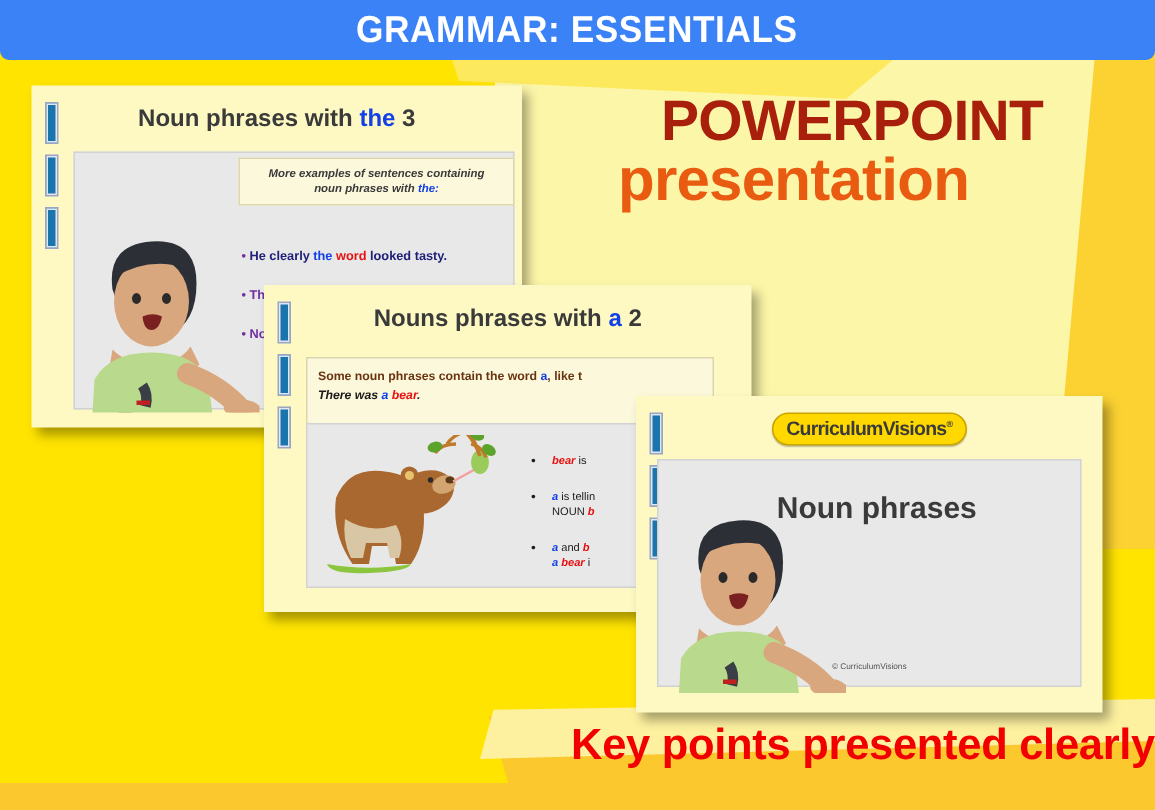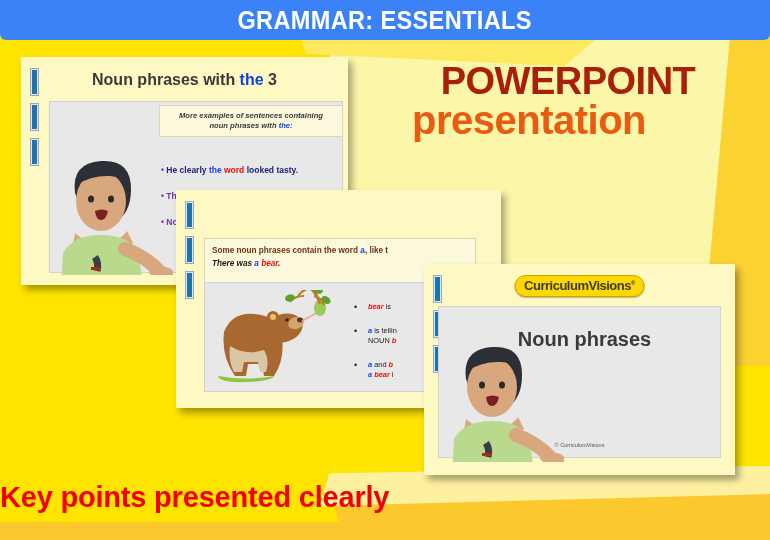--- a/index.html
+++ b/index.html
@@ -95,21 +95,21 @@
     font-size: 40px;
     line-height: 40px;
     letter-spacing: -0.5px;
     padding-left: 14px;
   }
 
   
   #tagline {
     position: absolute; left: 0; top: 481px; width: 770px;
     z-index: 25;
-    text-align: left;
+    text-align: right;
     color: #F20000;
     font-weight: bold;
     font-size: 29px;
     letter-spacing: -0.2px;
   }
 
   
   .slide {
     position: absolute;
     background: #fef9c3;
@@ -285,20 +285,23 @@
     </div>
   </div>
 
   <div class="slide" id="slide2">
     <div class="bars">
       <div class="bar"></div>
       <div class="bar"></div>
       <div class="bar"></div>
     </div>
 
+    <div class="slide-title">
+      <span>Nouns phrases with </span><span class="hl">a</span><span> 2</span>
+    </div>
 
     <div class="note-box" id="s2-note">
       <div class="l1">
         <span>Some noun phrases contain the word </span><span class="blue">a</span><span>, like t</span>
       </div>
       <div class="l2">
         <span>There was </span><span class="blue">a</span> <span class="red">bear</span><span>.</span>
       </div>
     </div>
 

